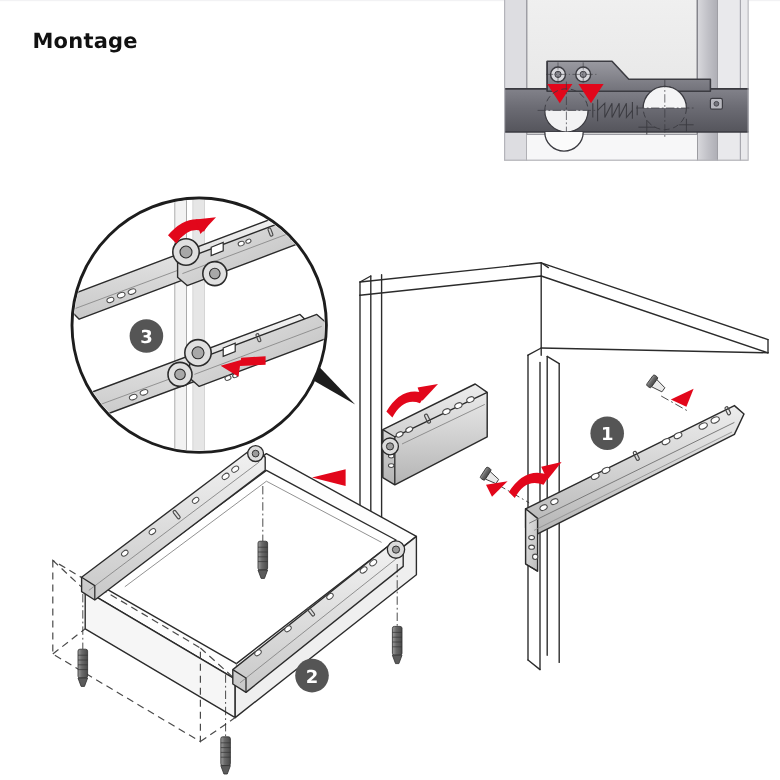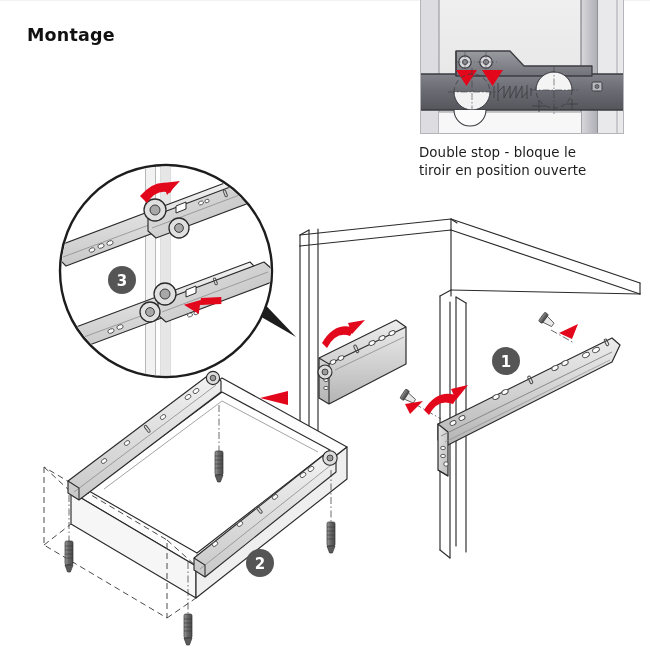--- a/index.html
+++ b/index.html
@@ -181,24 +181,20 @@
           <rect x="172" y="88" width="10" height="9" rx="1.5" fill="#b8b8bf" stroke="#3c3c42" stroke-width="1"></rect>
           <circle cx="177" cy="92.5" r="2" fill="#76767e" stroke="#3c3c42" stroke-width="0.7"></circle>
         </g>
 
         <path d="M34 116 a16 16 0 0 0 32 0" fill="#fbfbfb" stroke="#3c3c42" stroke-width="1.1"></path>
       </g>
       <rect x="0.5" y="0.5" width="203" height="139" fill="none" stroke="#b4b4ba" stroke-width="1"></rect>
     </svg>
   </div>
 
-  <div class="detail-caption">
-    <div>Double stop - bloque le</div>
-    <div>tiroir en position ouverte</div>
-  </div>
 
   <div class="illustration">
     <svg width="650" height="650" viewBox="0 0 650 650" xmlns="http://www.w3.org/2000/svg">
       <defs>
         <linearGradient id="metalA" x1="0" y1="0" x2="0" y2="1">
           <stop offset="0" stop-color="#ededed"></stop>
           <stop offset="0.5" stop-color="#d2d2d2"></stop>
           <stop offset="1" stop-color="#b4b4b4"></stop>
         </linearGradient>
         <linearGradient id="metalB" x1="0" y1="0" x2="1" y2="1">

